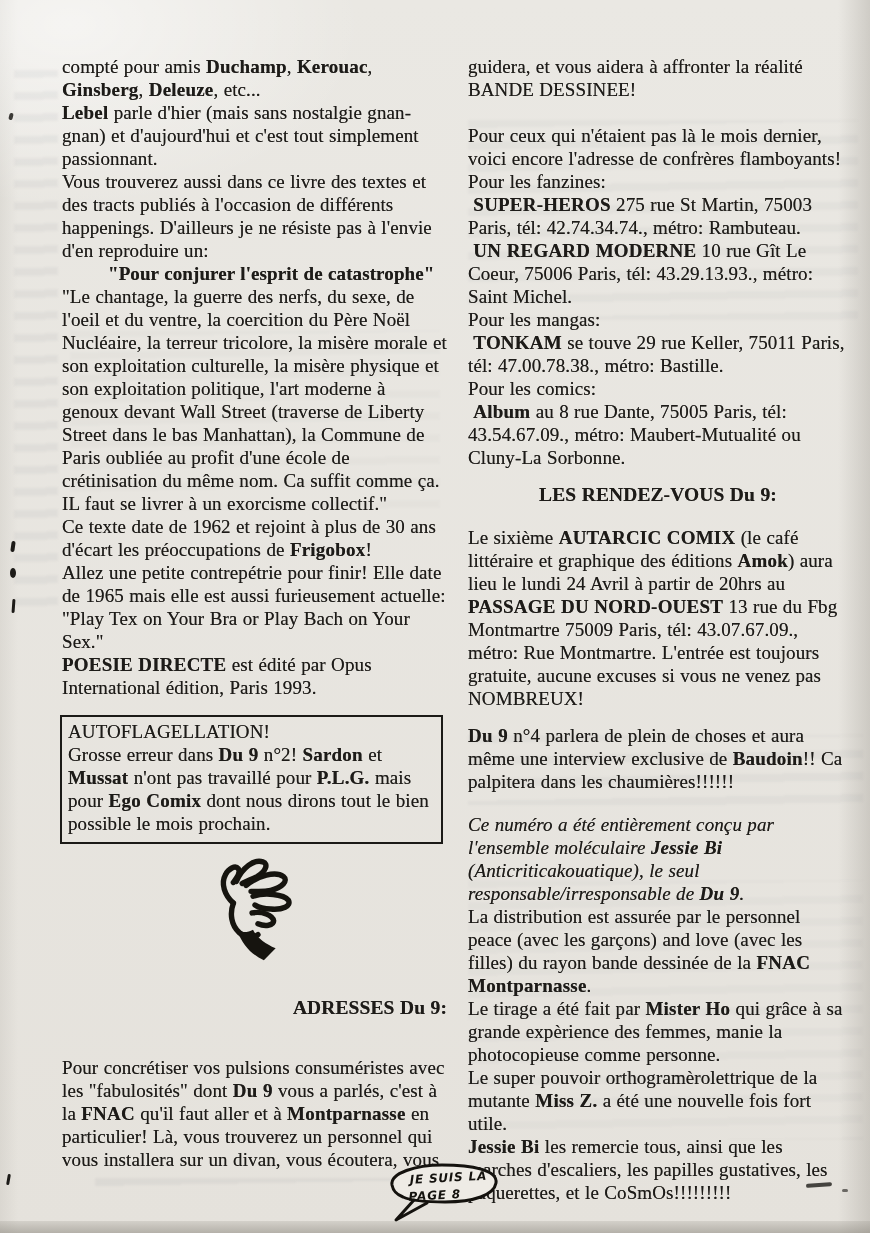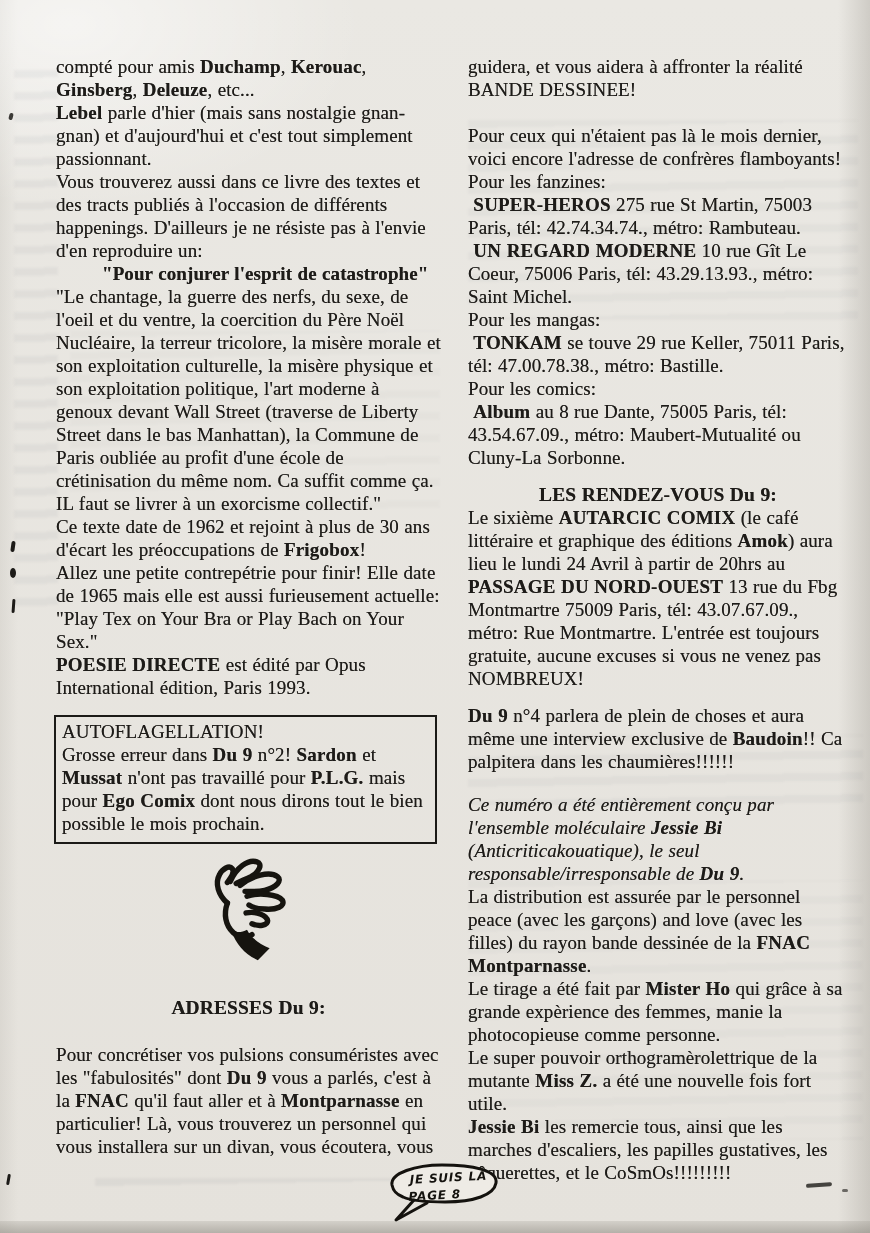--- a/index.html
+++ b/index.html
@@ -7,30 +7,30 @@
     position:relative; width:870px; height:1233px; overflow:hidden;
     font-family:"Liberation Serif","DejaVu Serif",serif;
     color:#1d1b18;
     background:
       radial-gradient(ellipse 420px 260px at 8% 2%, rgba(255,255,255,0.55), rgba(255,255,255,0) 70%),
       linear-gradient(to right, rgba(120,115,105,0.10), rgba(120,115,105,0) 18px),
       linear-gradient(to left, rgba(120,115,105,0.24), rgba(120,115,105,0) 32px),
       linear-gradient(#eae8e3, #e5e2dc);
   }
   .col{position:absolute; top:55px;}
-  .col-left{left:56px; width:385px;}
+  .col-left{left:62px; width:385px;}
   .col-right{left:468px; width:380px;}
   p{margin:0; font-size:19px; line-height:23px; letter-spacing:0.1px; word-spacing:0.5px;
     text-shadow:0 0 0.5px rgba(29,27,24,0.65);}
   b{font-weight:bold; letter-spacing:0.2px;}
   .gap{margin-top:23px;}
   .indent-heading{font-weight:bold; text-indent:46px;}
   .col-heading{font-weight:bold; text-align:center; font-size:19.5px;}
-  .h-adresses{margin-top:26px; margin-bottom:24px;}
-  .h-rdv{margin-top:14px; }
+  .h-adresses{margin-top:26px; margin-bottom:37px;text-align:right;}
+  .h-rdv{margin-top:14px; margin-bottom:20px;}
   .gap-sm{margin-top:14px;}
   .gap-md{margin-top:20px;font-style:italic;}
   .errata-box{border:2px solid #1b1a17; box-sizing:border-box; margin-top:16px; margin-left:-2px;
     width:383px; padding:3px 8px 7px 6px;}
   .hand-wrap{margin:8px 0 0 134px; width:120px; height:118px;}
   .bubble{position:absolute; left:382px; top:1159px; width:125px; height:68px;}
   .bubble text{font-family:"DejaVu Sans",sans-serif; font-size:12px; font-weight:bold;
     font-style:italic; letter-spacing:0.8px; fill:#14120e;}
   .ghost{position:absolute; pointer-events:none;
     background:repeating-linear-gradient(179deg, rgba(95,98,110,0.09) 0 8px, rgba(95,98,110,0) 8px 22px);

